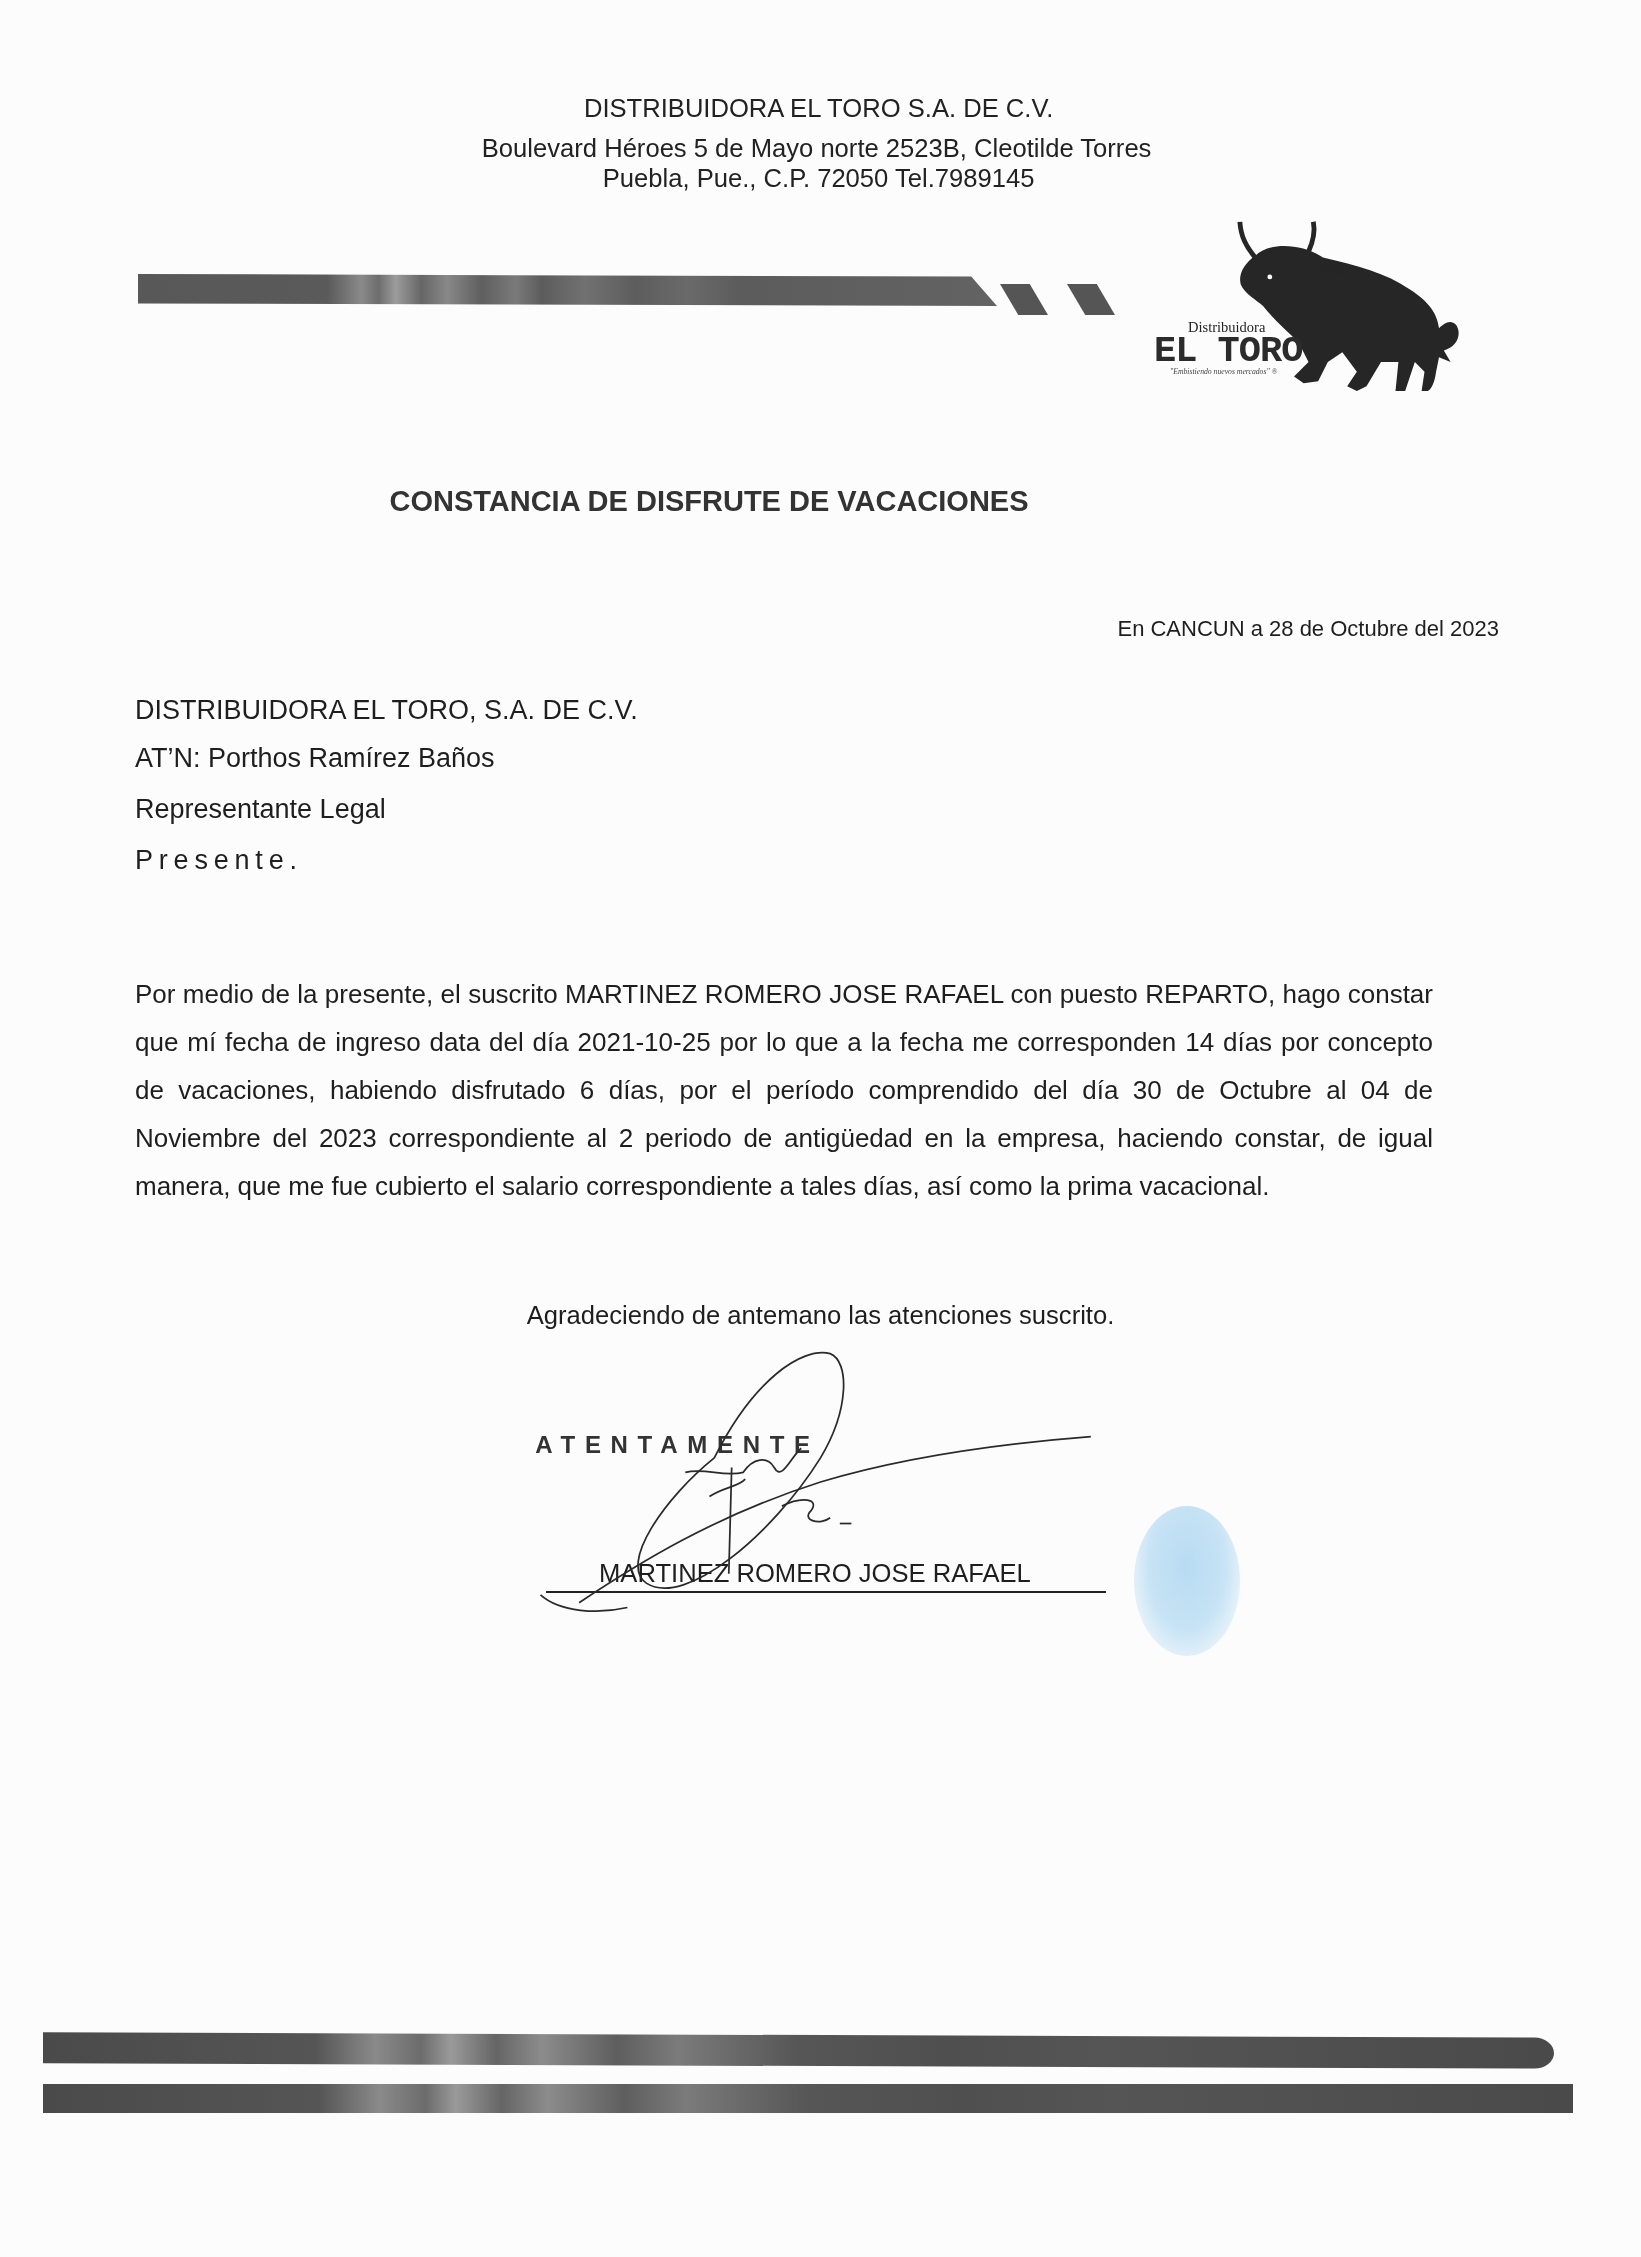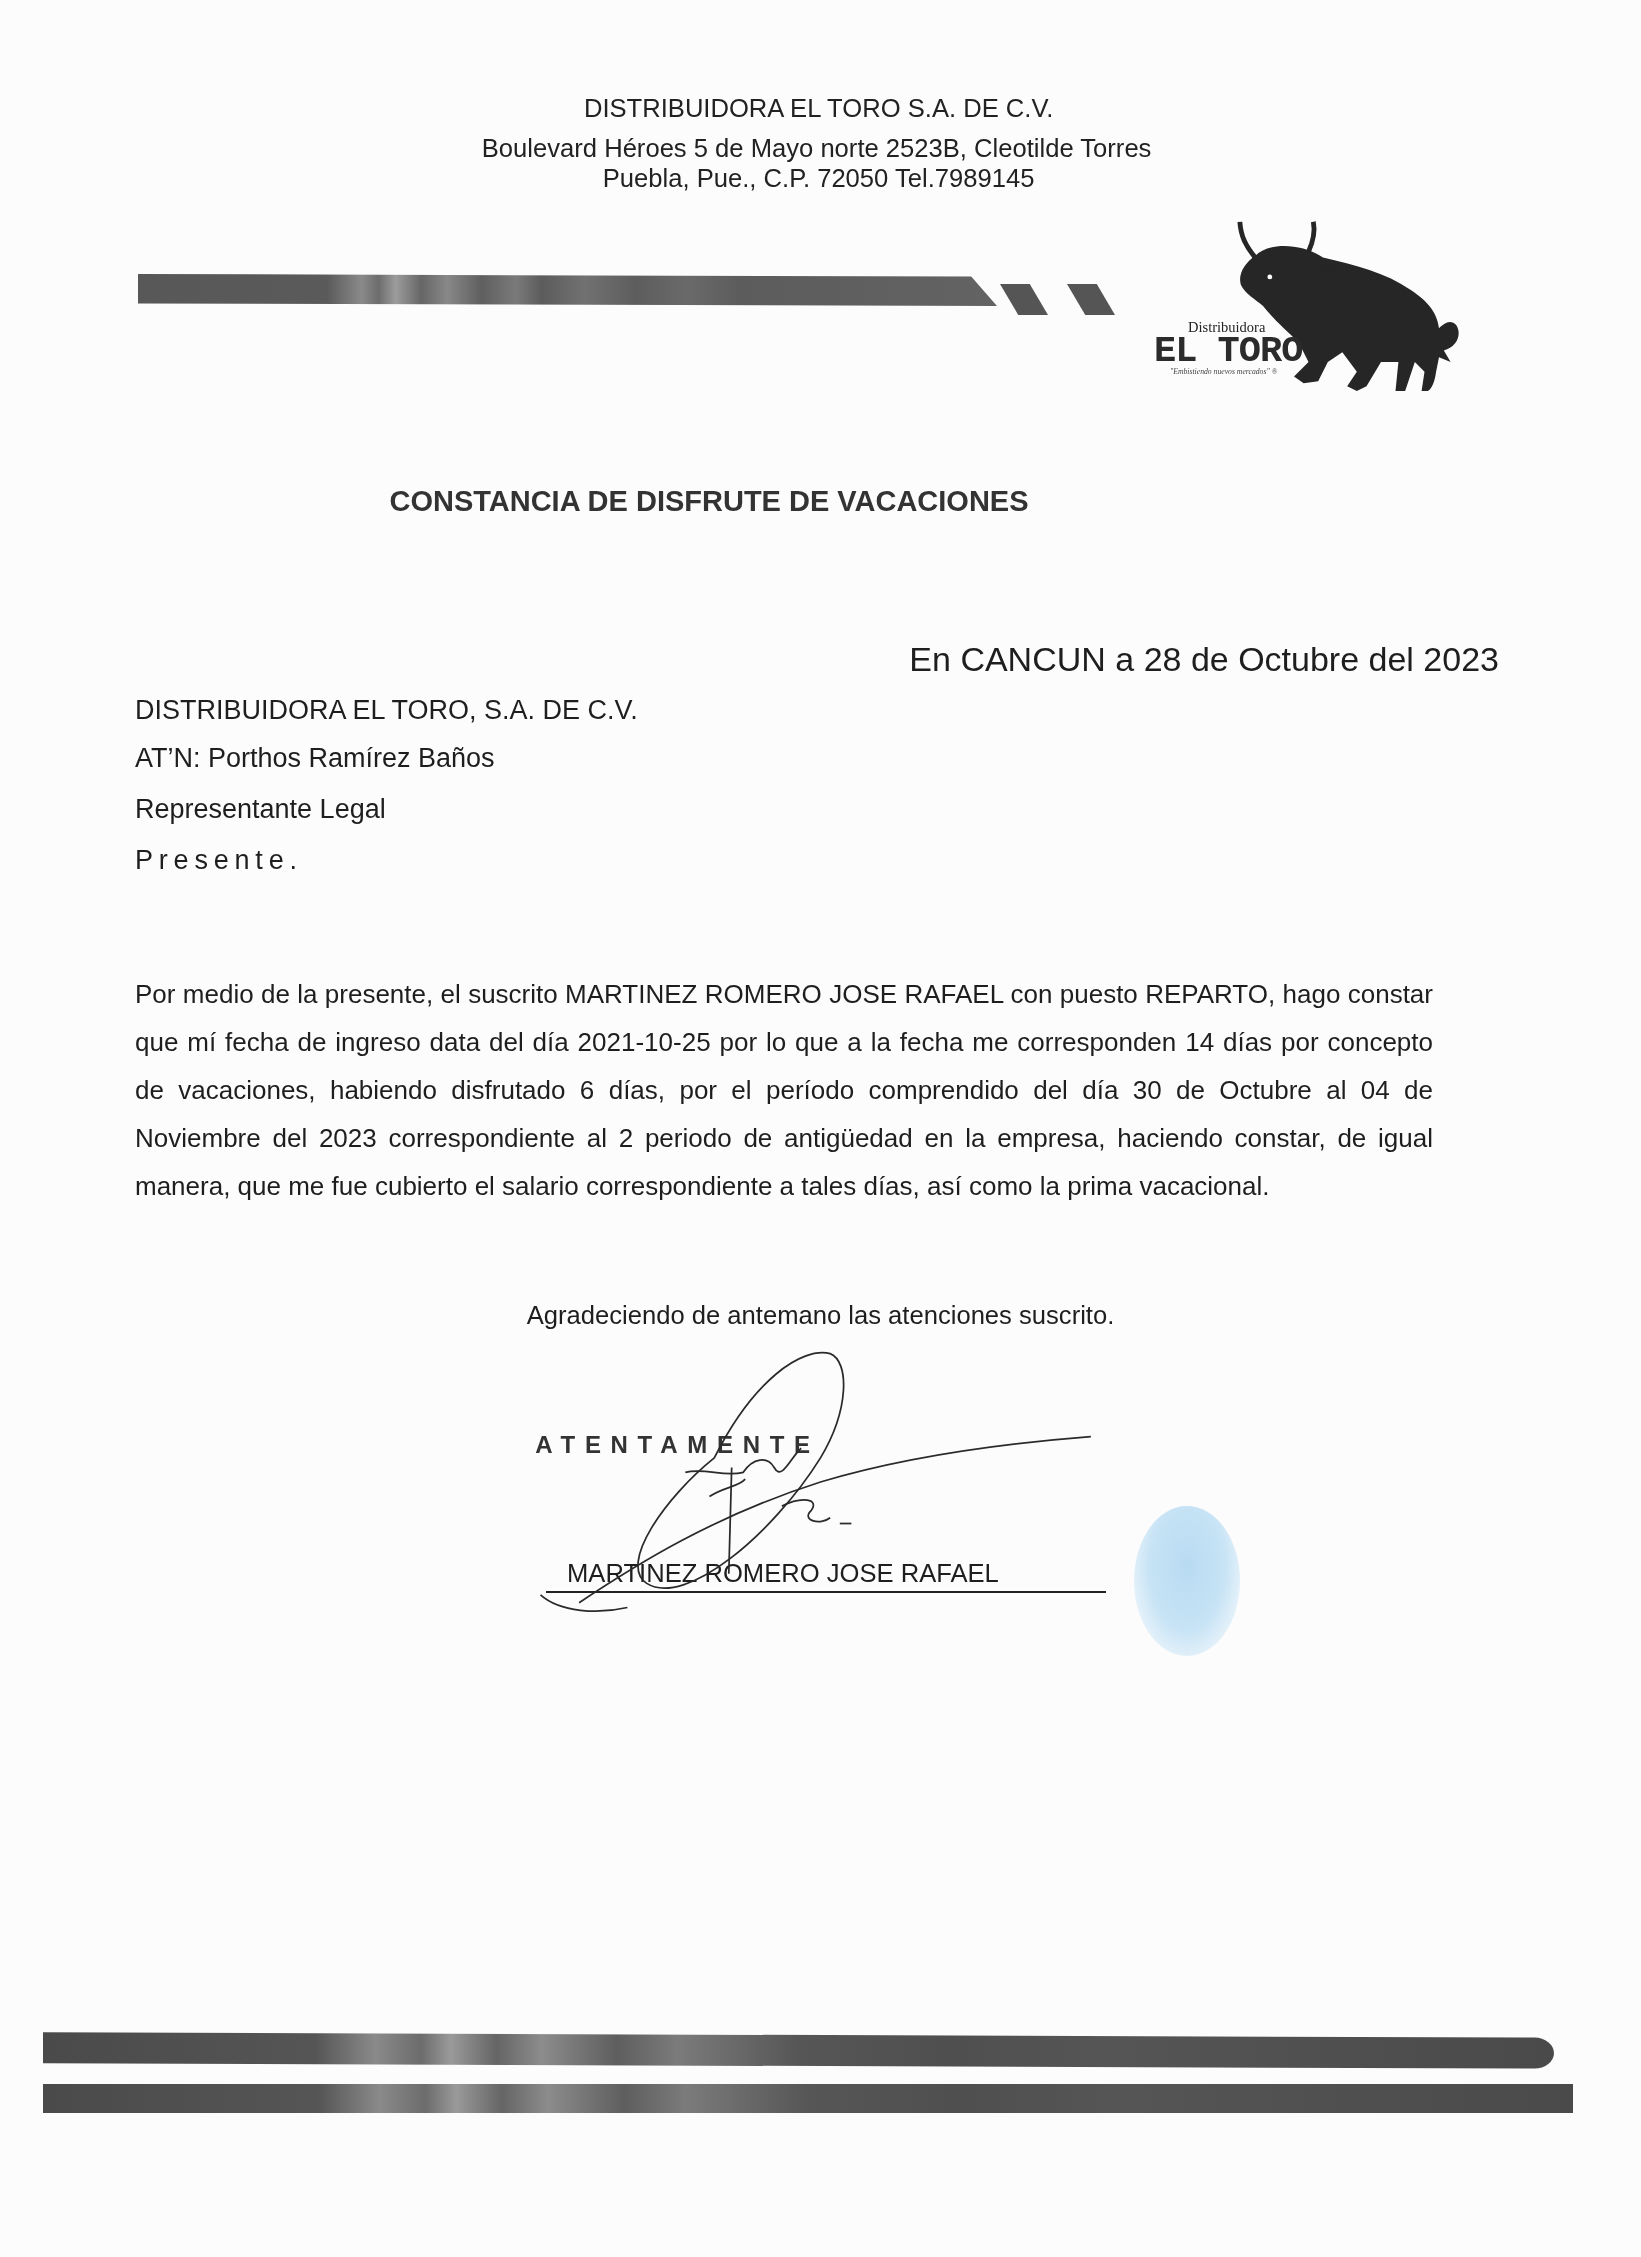--- a/index.html
+++ b/index.html
@@ -25,33 +25,33 @@
   #seg1 { left: 1000px; }
   #seg2 { left: 1067px; }
 
   
   .logo { left: 1149px; top: 217px; width: 319px; height: 174px; }
   .logo-small { left: 1188px; top: 319px; font-family: "Liberation Serif", serif; font-size: 14.5px; color: #222; }
   .logo-big { left: 1154px; top: 330px; font-family: Liberation Mono, monospace; font-size: 37px; font-weight: bold; color: #2b2b2b; letter-spacing: -1px; }
   .logo-tag { left: 1170px; top: 367px; font-family: "Liberation Serif", serif; font-size: 7.7px; font-style: italic; color: #444; }
 
   .title { left: 0; width: 1418px; top: 485px; text-align: center; font-size: 29px; font-weight: bold; color: #333; }
-  .date { right: 142px; top: 616px; font-size: 34px; margin-top: 24px; }
+  .date { right: 142px; top: 616px; font-size: 22px; }
 
   .addr { left: 135px; font-size: 27px; }
   #to1 { top: 695px; }
   #to2 { top: 743px; }
   #to3 { top: 794px; }
   #to4 { top: 845px; letter-spacing: 5.8px; }
 
   .body-text { left: 135px; top: 970px; width: 1298px; font-size: 26px; line-height: 48px; text-align: justify; }
   .thanks { left: 0; width: 1641px; top: 1301px; text-align: center; font-size: 25.6px; }
 
   .atent { left: 0; width: 1355px; top: 1431px; text-align: center; font-size: 24px; font-weight: bold; letter-spacing: 9.7px; color: #333; }
-  .signer { left: 567px; top: 1559px; font-size: 25.6px; }
+  .signer { left: 599px; top: 1559px; font-size: 25.6px; }
   .sig-line { left: 546px; top: 1591px; width: 560px; height: 1.9px; background: #222; }
   .signature { left: 521px; top: 1342px; width: 599px; height: 280px; }
   .fingerprint { left: 1134px; top: 1506px; width: 106px; height: 150px; border-radius: 50%;
     background: radial-gradient(ellipse at 50% 40%, #b8dbf2 0%, #c7e3f5 50%, rgba(220,238,250,0.5) 80%, rgba(255,255,255,0) 100%); }
 
   .bar-bottom { left: 43px; width: 1511px; height: 31px;
     background: linear-gradient(90deg,#4a4a4a 0%,#555 18%,#8a8a8a 22%,#6c6c6c 25%,#9a9a9a 27%,#656565 30%,#8c8c8c 33%,#5e5e5e 38%,#7b7b7b 42%,#565656 50%,#4f4f4f 60%,#555 70%,#4a4a4a 100%); }
   #bb1 { top: 2035px; border-radius: 0 39px 39px 0 / 0 31px 31px 0; transform: skewY(0.2deg); }
   #bb2 { top: 2084px; width: 1530px; height: 29px; }
 </style>

